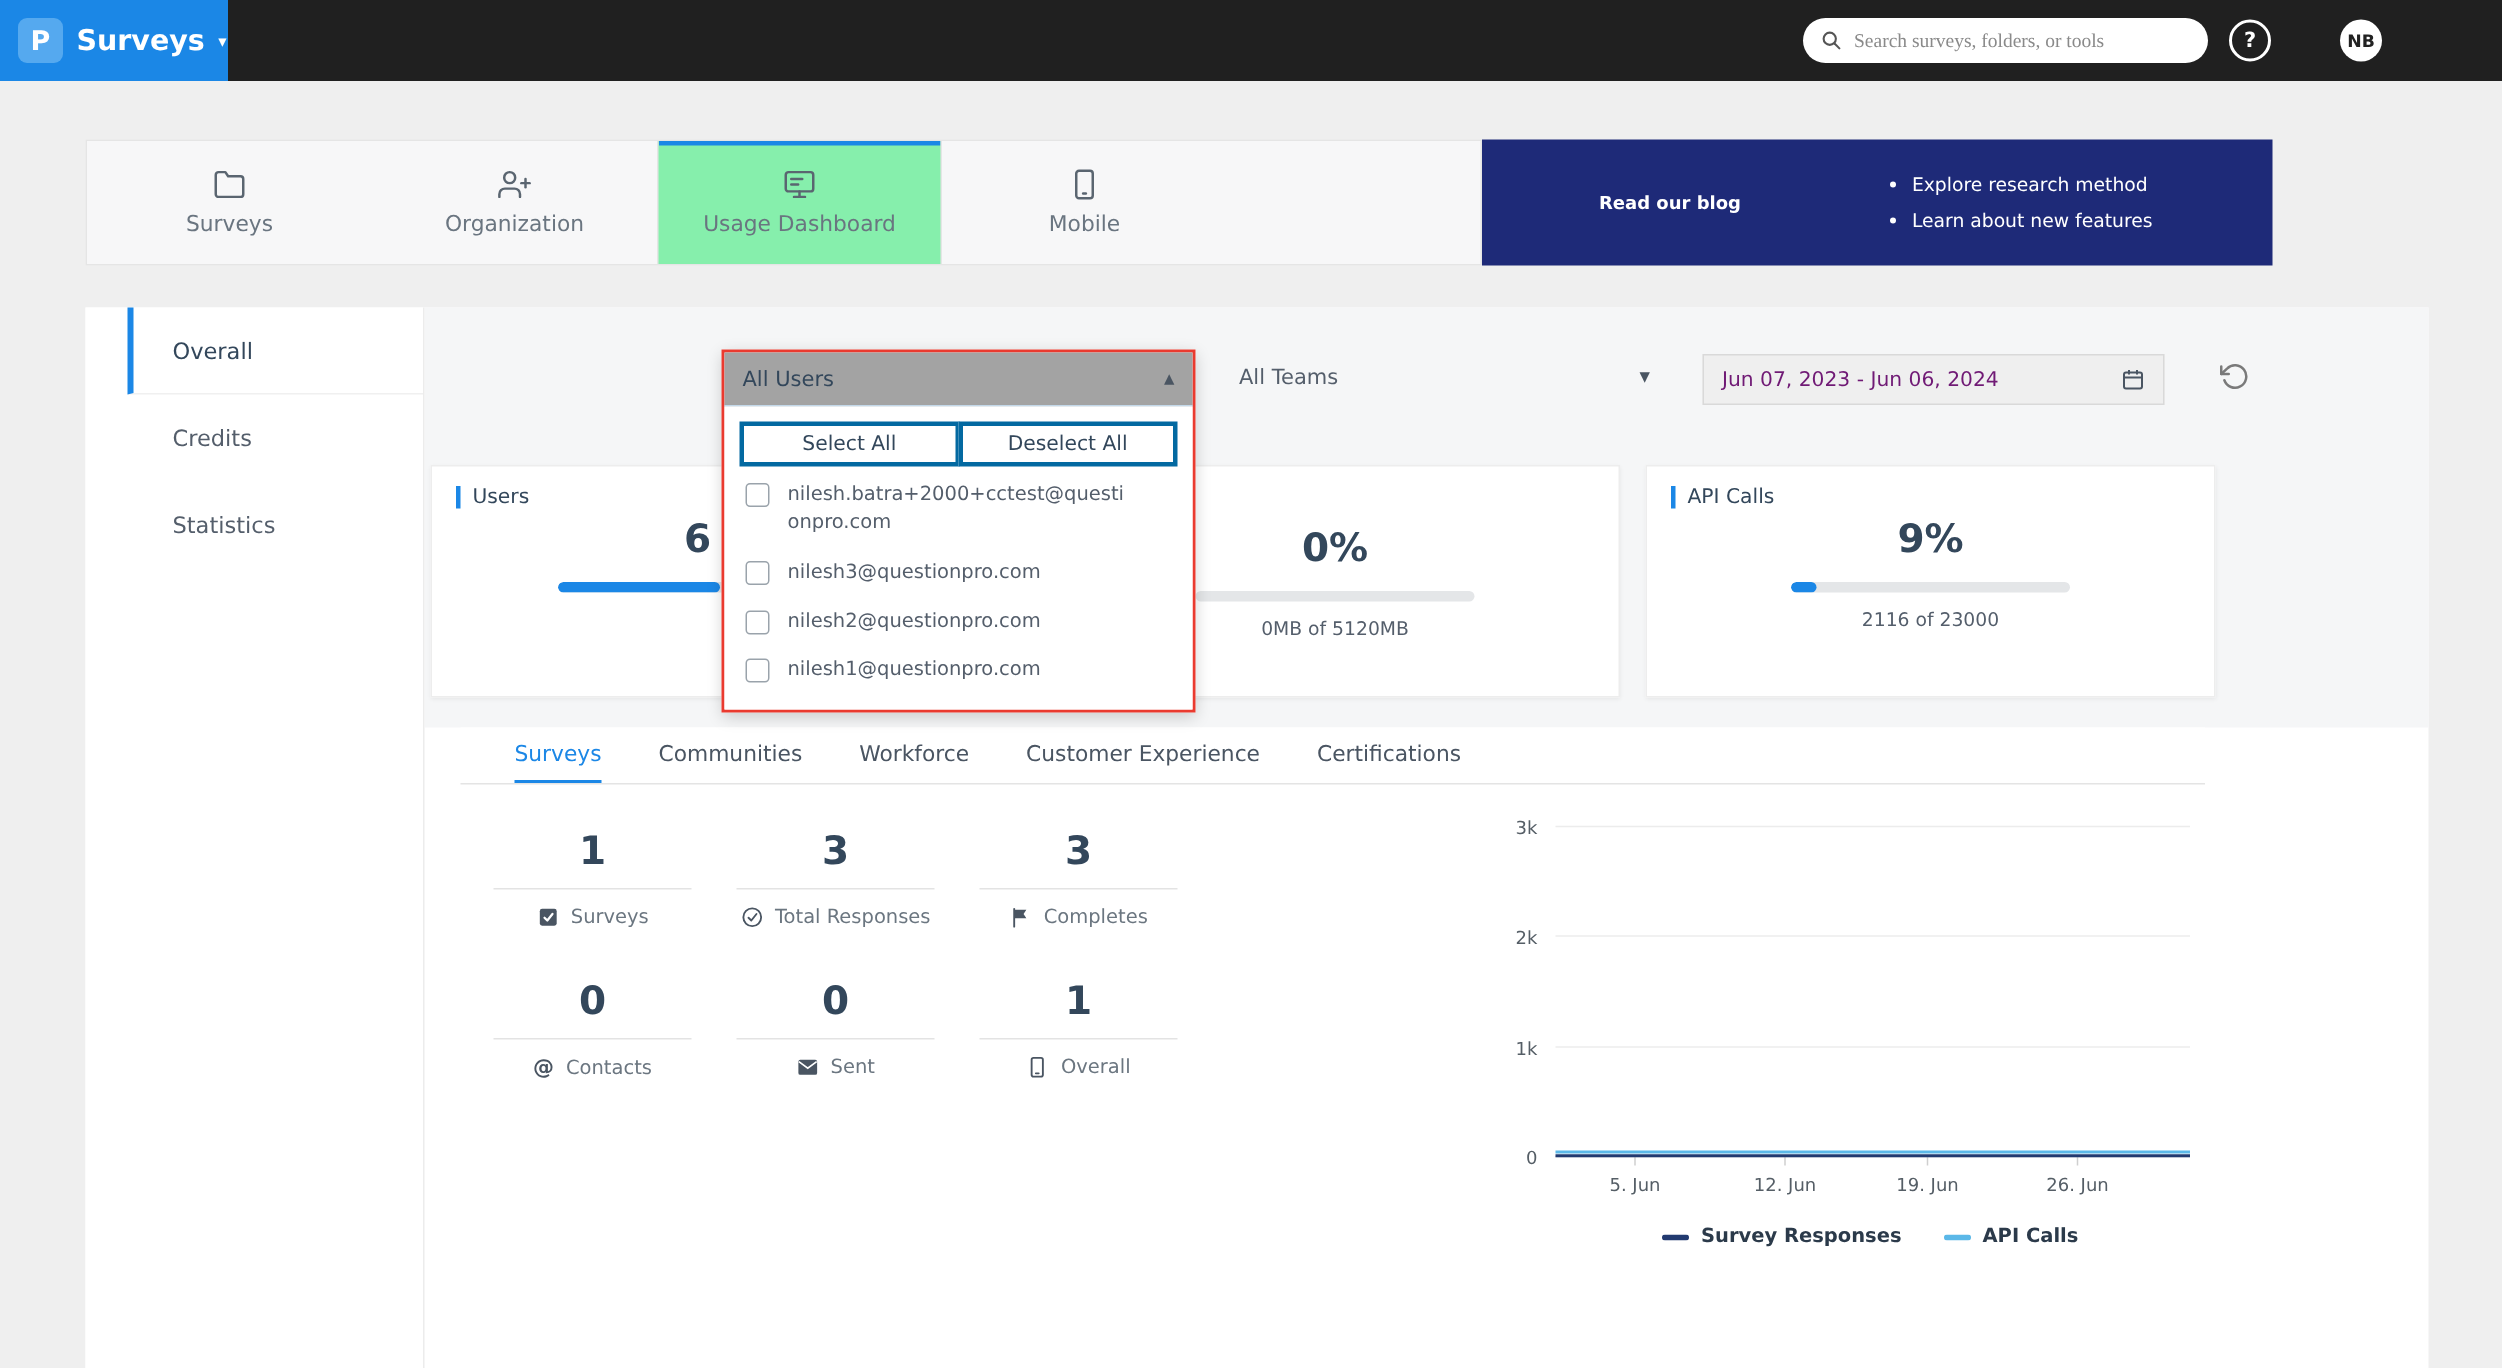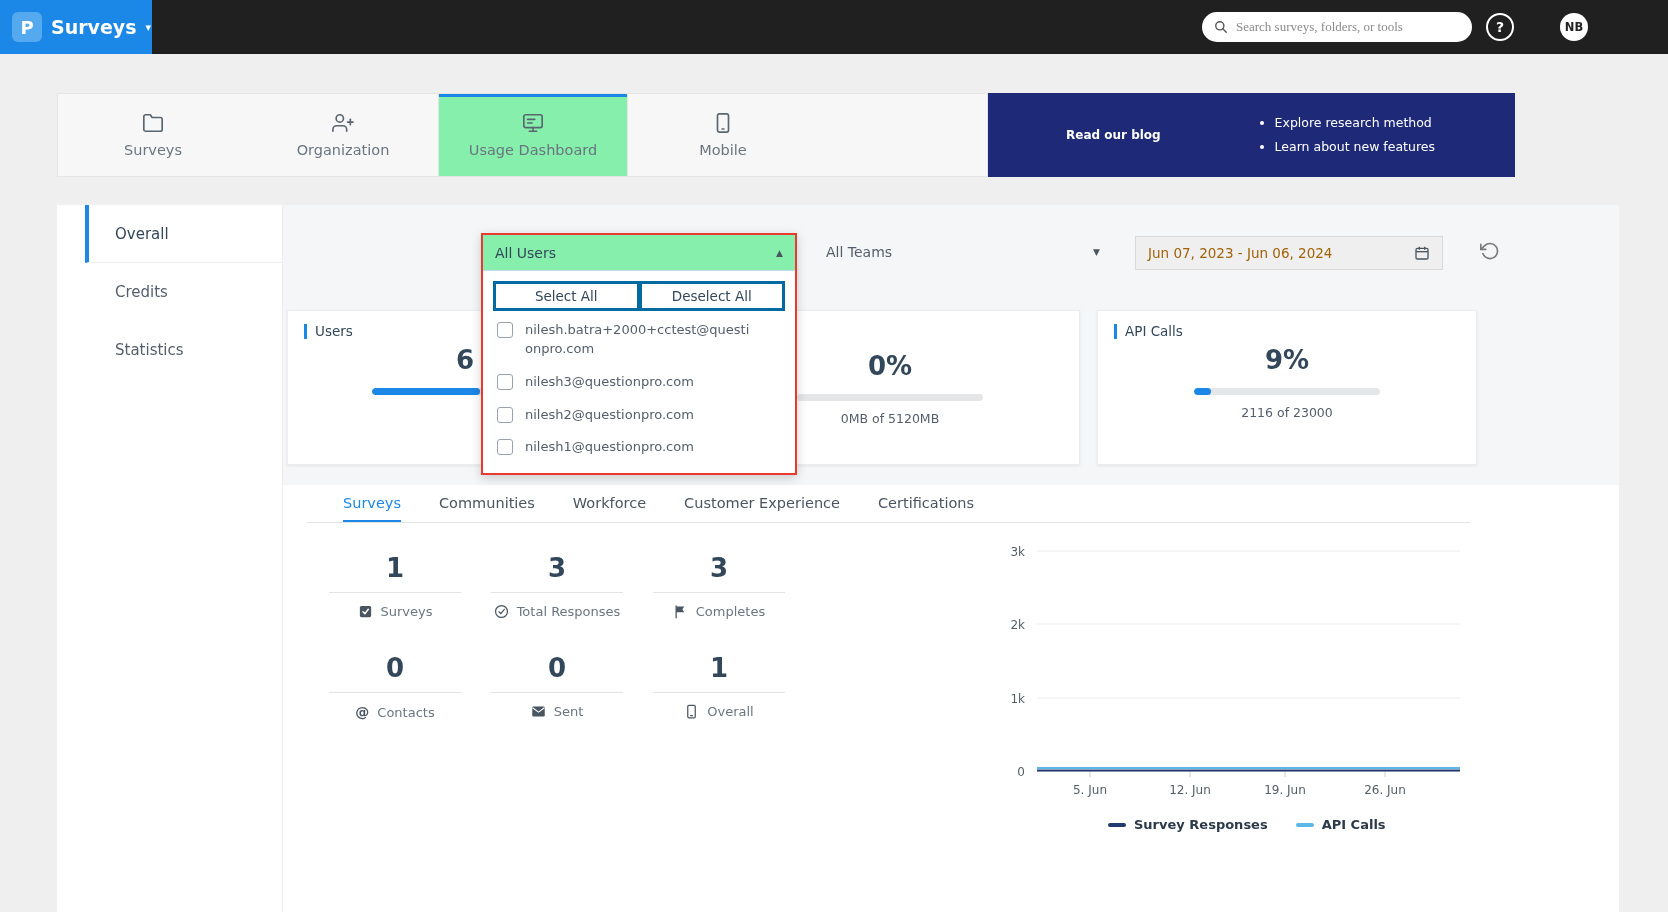--- a/index.html
+++ b/index.html
@@ -43,40 +43,40 @@
   .sidebar { position:absolute; left:0; top:0; width:226px; height:100%; background:#fff;
     border-right:1px solid #ececec; }
   .side-item { height:58px; display:flex; align-items:center; padding-left:26px; font-size:15px;
     color:#545e6b; border-left:4px solid transparent; cursor:pointer;margin-left:28px; }
   .side-item.active { border-left-color:#1b87e6; color:#33475b; border-bottom:1px solid #f0f0f0; }
   .graystrip { position:absolute; left:226px; top:0; width:1336px; height:280px; background:#f5f6f7; }
 
   
   .users-wrap { position:absolute; left:424px; top:28px; width:316px; border:2px solid #ea3a2f;
     background:#fff; z-index:30; box-shadow:0 3px 10px rgba(0,0,0,.18); }
-  .users-select { height:36px; background:#86efac; display:flex; align-items:center;
+  .users-select { height:36px; background:#a3a3a3; display:flex; align-items:center;
     justify-content:space-between; padding:0 12px; font-size:14px; color:#33475b; cursor:pointer;
     border-bottom:1px solid #c3d8e9; }
   .caret-up, .caret-down { font-size:9px; color:#4a5562; }
   .users-panel { padding:10px 10px 12px 10px; background:#fff; }
   .sel-btn-row { display:flex; }
   .sel-btn { flex:1; height:30px; background:#fff; border:3px solid #0369a1; font-size:13.5px;
     color:#33475b; font-family:inherit; cursor:pointer; }
   .sel-btn + .sel-btn { margin-left:-1px; }
   .opt-row { display:flex; gap:12px; padding:10px 4px 4px 4px; align-items:flex-start; cursor:pointer; }
   .cbx { appearance:none; width:16px; height:16px; border:1.5px solid #9aa3ab; border-radius:3px;
     background:#fff; flex:0 0 auto; margin-top:1px; cursor:pointer; }
   .opt-label { font-size:13px; color:#545e6b; max-width:232px; overflow-wrap:anywhere; line-height:1.45; }
 
   .teams-select { position:absolute; left:761px; top:31px; width:290px; height:32px; display:flex;
     align-items:center; justify-content:space-between; padding:0 8px; font-size:14px; color:#545e6b;
     cursor:pointer; }
   .date-range { position:absolute; left:1078px; top:31px; width:308px; height:34px; background:#efefef;
     border:1px solid #d9d9d9; display:flex; align-items:center; justify-content:space-between;
-    padding:0 12px; font-size:13.5px; color:#a16207; cursor:pointer; }
+    padding:0 12px; font-size:13.5px; color:#701a75; cursor:pointer; }
   .reset-btn { position:absolute; left:1423px; top:36px; width:24px; height:24px; cursor:pointer; }
   .reset-btn svg { stroke:#7a7a7a; fill:none; stroke-width:2; stroke-linecap:round; stroke-linejoin:round; }
 
   
   .card { position:absolute; top:105px; height:155px; background:#fff; border:1px solid #ededed;
     box-shadow:0 1px 3px rgba(0,0,0,.07); }
   .card-title { display:flex; align-items:center; gap:8px; font-size:13.5px; color:#33475b;
     padding:12px 0 0 16px; }
   .accent-bar { width:3px; height:15px; background:#1b87e6; }
   .card-value { text-align:center; font-size:26px; font-weight:600; color:#33475b; margin-top:6px; }

